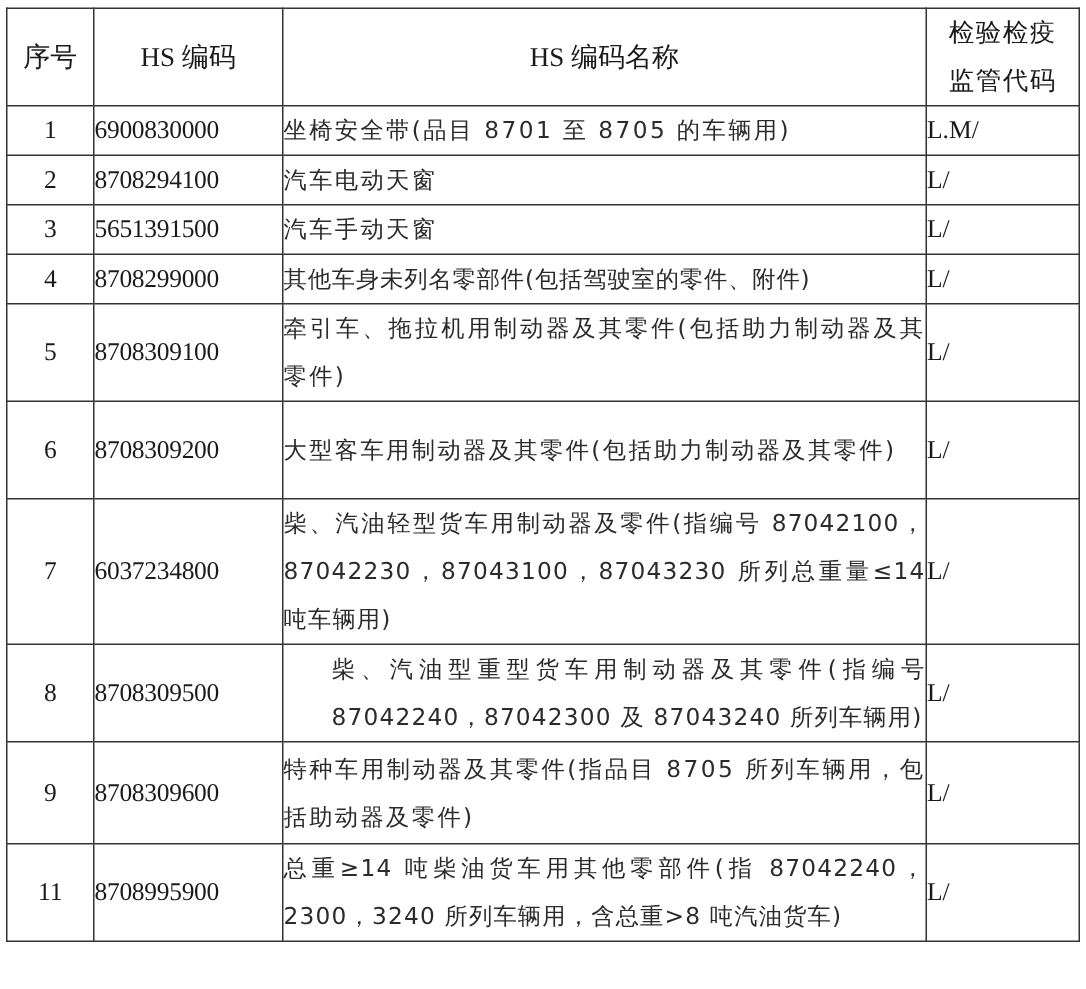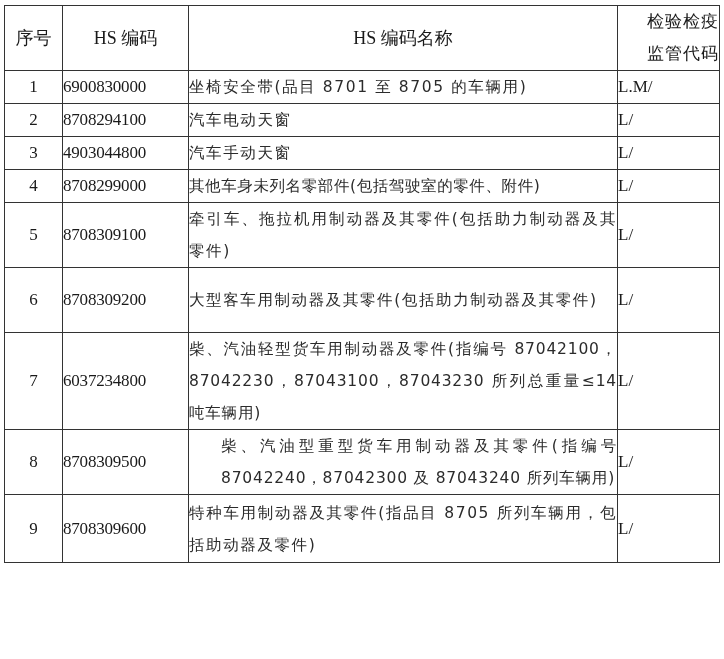--- a/index.html
+++ b/index.html
@@ -30,21 +30,21 @@
       vertical-align: middle;
       font-weight: normal;
       line-height: 32px;
     }
     col.c-no { width: 58px; }
     col.c-code { width: 126px; }
     col.c-name { width: 429px; }
     col.c-reg { width: 102px; }
 
     th.h-no, th.h-code, th.h-name { text-align: center; height: 64px; font-size: 18px; }
-    th.h-reg { text-align: right; font-size: 17px; line-height: 30px; letter-spacing: 1px; }
+    th.h-reg { text-align: center; font-size: 17px; line-height: 30px; letter-spacing: 1px; }
     td.no { text-align: center; }
     td.code { text-align: left; padding-left: 9px; letter-spacing: -0.2px; }
     td.name {
       text-align: justify;
       padding-left: 8px;
       padding-right: 8px;
       letter-spacing: 1.6px;
       font-family: "DejaVu Sans", "Liberation Sans", sans-serif;
       font-size: 15.5px;
       color: #2b2b2b;
@@ -92,21 +92,21 @@
       <td class="reg">L.M/</td>
     </tr>
     <tr class="r-2">
       <td class="no">2</td>
       <td class="code">8708294100</td>
       <td class="name">汽车电动天窗</td>
       <td class="reg">L/</td>
     </tr>
     <tr class="r-3">
       <td class="no">3</td>
-      <td class="code">4903044800</td>
+      <td class="code">5651391500</td>
       <td class="name">汽车手动天窗</td>
       <td class="reg">L/</td>
     </tr>
     <tr class="r-4">
       <td class="no">4</td>
       <td class="code">8708299000</td>
       <td class="name" style="letter-spacing:0.6px;">其他车身未列名零部件(包括驾驶室的零件、附件)</td>
       <td class="reg">L/</td>
     </tr>
     <tr class="r-5">
@@ -132,14 +132,20 @@
       <td class="code">8708309500</td>
       <td class="name" style="letter-spacing:0.8px;padding-left:32px;">柴、汽油型重型货车用制动器及其零件(指编号 87042240，87042300 及 87043240 所列车辆用)</td>
       <td class="reg">L/</td>
     </tr>
     <tr class="r-9">
       <td class="no">9</td>
       <td class="code">8708309600</td>
       <td class="name">特种车用制动器及其零件(指品目 8705 所列车辆用，包括助动器及零件)</td>
       <td class="reg">L/</td>
     </tr>
+    <tr class="r-11">
+      <td class="no">11</td>
+      <td class="code">8708995900</td>
+      <td class="name" style="letter-spacing:0.8px;">总重≥14 吨柴油货车用其他零部件(指 87042240，2300，3240 所列车辆用，含总重&gt;8 吨汽油货车)</td>
+      <td class="reg">L/</td>
+    </tr>
   </tbody>
 </table>
 
 </body></html>

